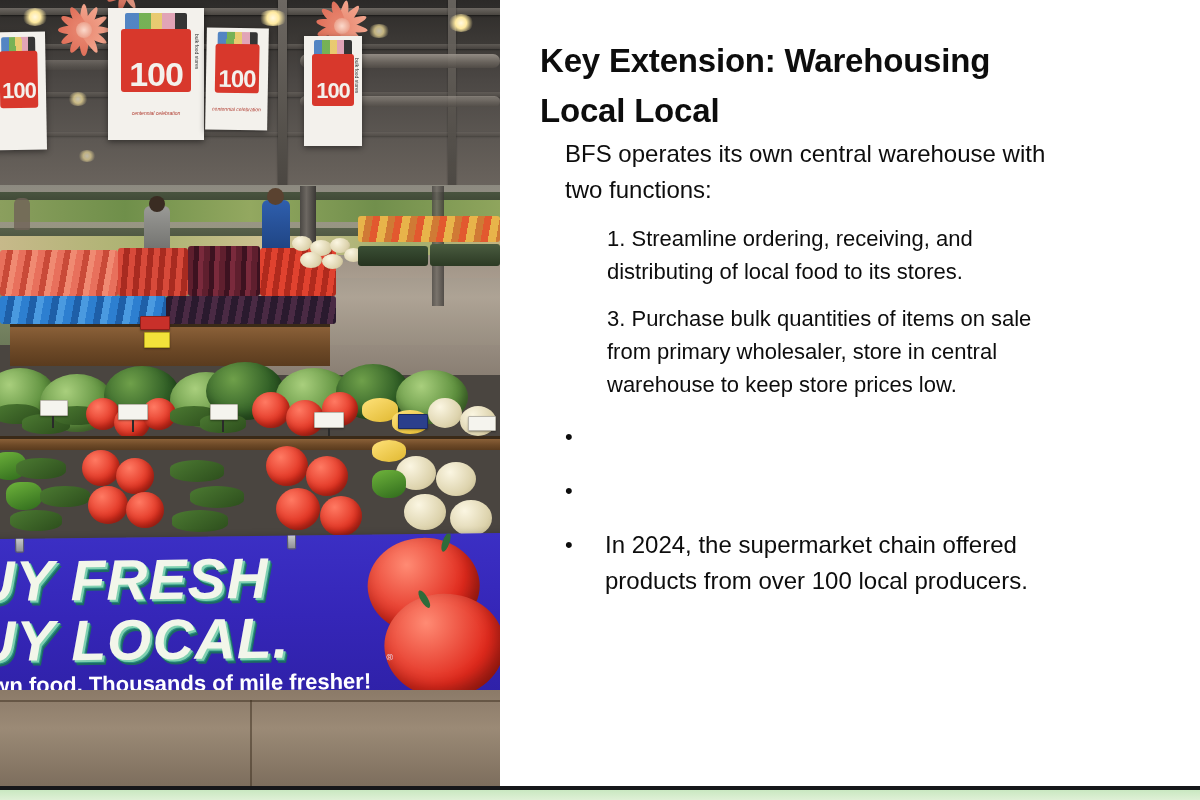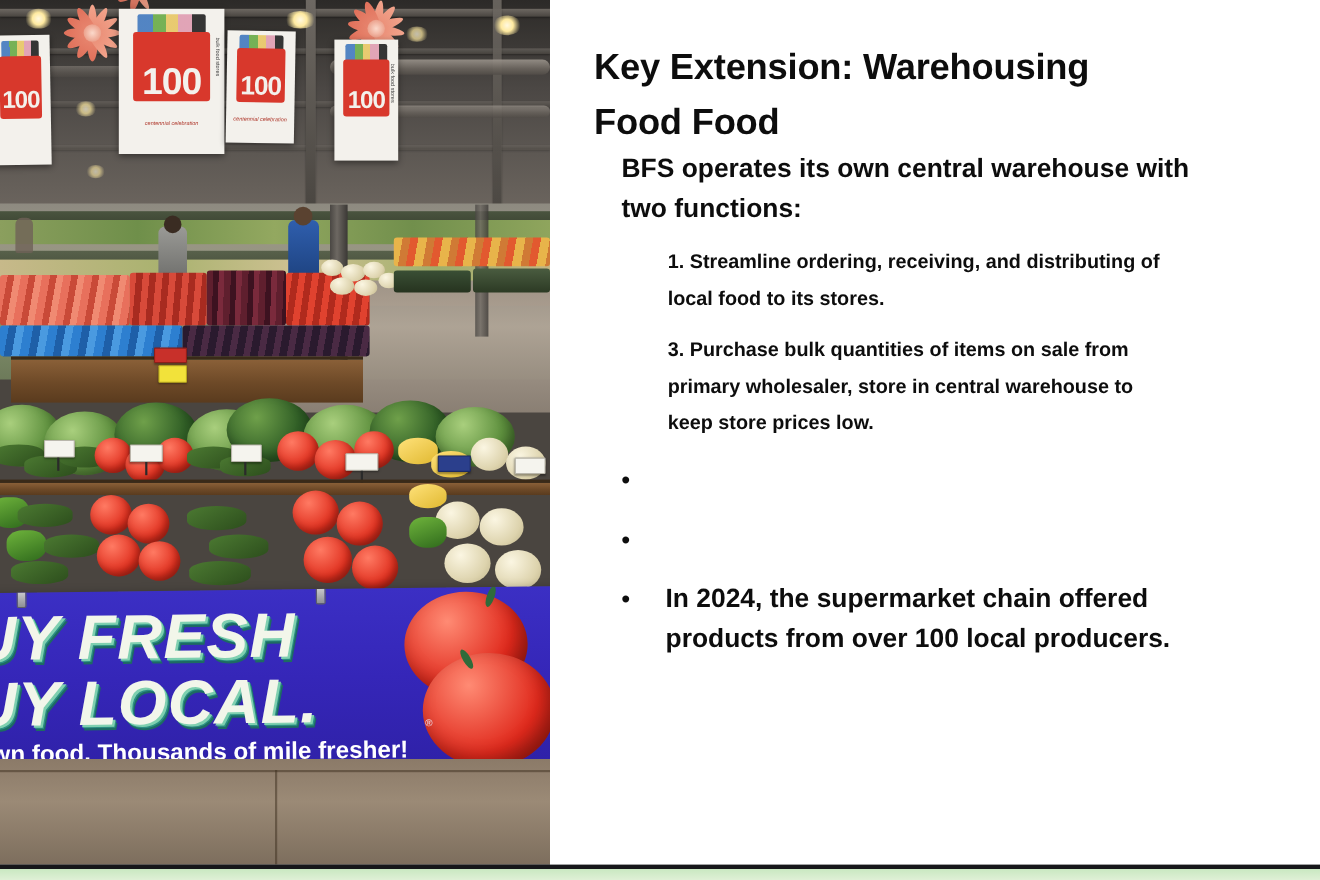--- a/index.html
+++ b/index.html
@@ -201,28 +201,28 @@
   
   .content {
     position:absolute; left:500px; top:0; width:700px; height:786px;
     background:#ffffff;
   }
   .title {
     position:absolute; left:40px; top:36px; width:600px;
     font-size:33px; font-weight:bold; line-height:50px;
     color:#0d0d0d; letter-spacing:-0.2px;
   }
-  .body { position:absolute; left:0; top:136px; width:626px;font-weight:bold; }
+  .body { position:absolute; left:0; top:136px; width:626px; }
 
   .lvl1 {
     font-size:24px; line-height:36px; color:#0d0d0d;
     padding:0 38px 0 65px;
   }
   .lvl2 {
-    font-size:18px; line-height:33px; color:#0d0d0d;
+    font-size:22px; line-height:33px; color:#0d0d0d;
     padding:0 50px 0 107px; margin-top:14px;
   }
   .bullet {
     display:flex; font-size:24px; line-height:36px; color:#0d0d0d;
     padding:0 22px 0 65px; margin-top:18px;
   }
   .bullet .dot {
     width:40px; flex:0 0 40px; font-size:22px; line-height:36px;
   }
   .bullet .btext { flex:1; }
@@ -457,21 +457,21 @@
 
     <div class="photo-floor"></div>
     <div class="floor-seam" style="left:0;top:700px;width:500px;"></div>
     <div class="floor-seam" style="left:250px;top:700px;width:2px;height:86px;"></div>
   </div>
 
   <div class="content">
 
     <div class="title">
       <div>Key Extension: Warehousing</div>
-      <div>Food Food</div>
+      <div>Local Local</div>
     </div>
 
     <div class="body">
 
       <div class="lvl1">BFS operates its own central warehouse with two functions:</div>
 
       <div class="lvl2">1. Streamline ordering, receiving, and distributing of local food to its stores.</div>
       <div class="lvl2">3. Purchase bulk quantities of items on sale from primary wholesaler, store in central warehouse to keep store prices low.</div>
 
       <div class="bullet">

